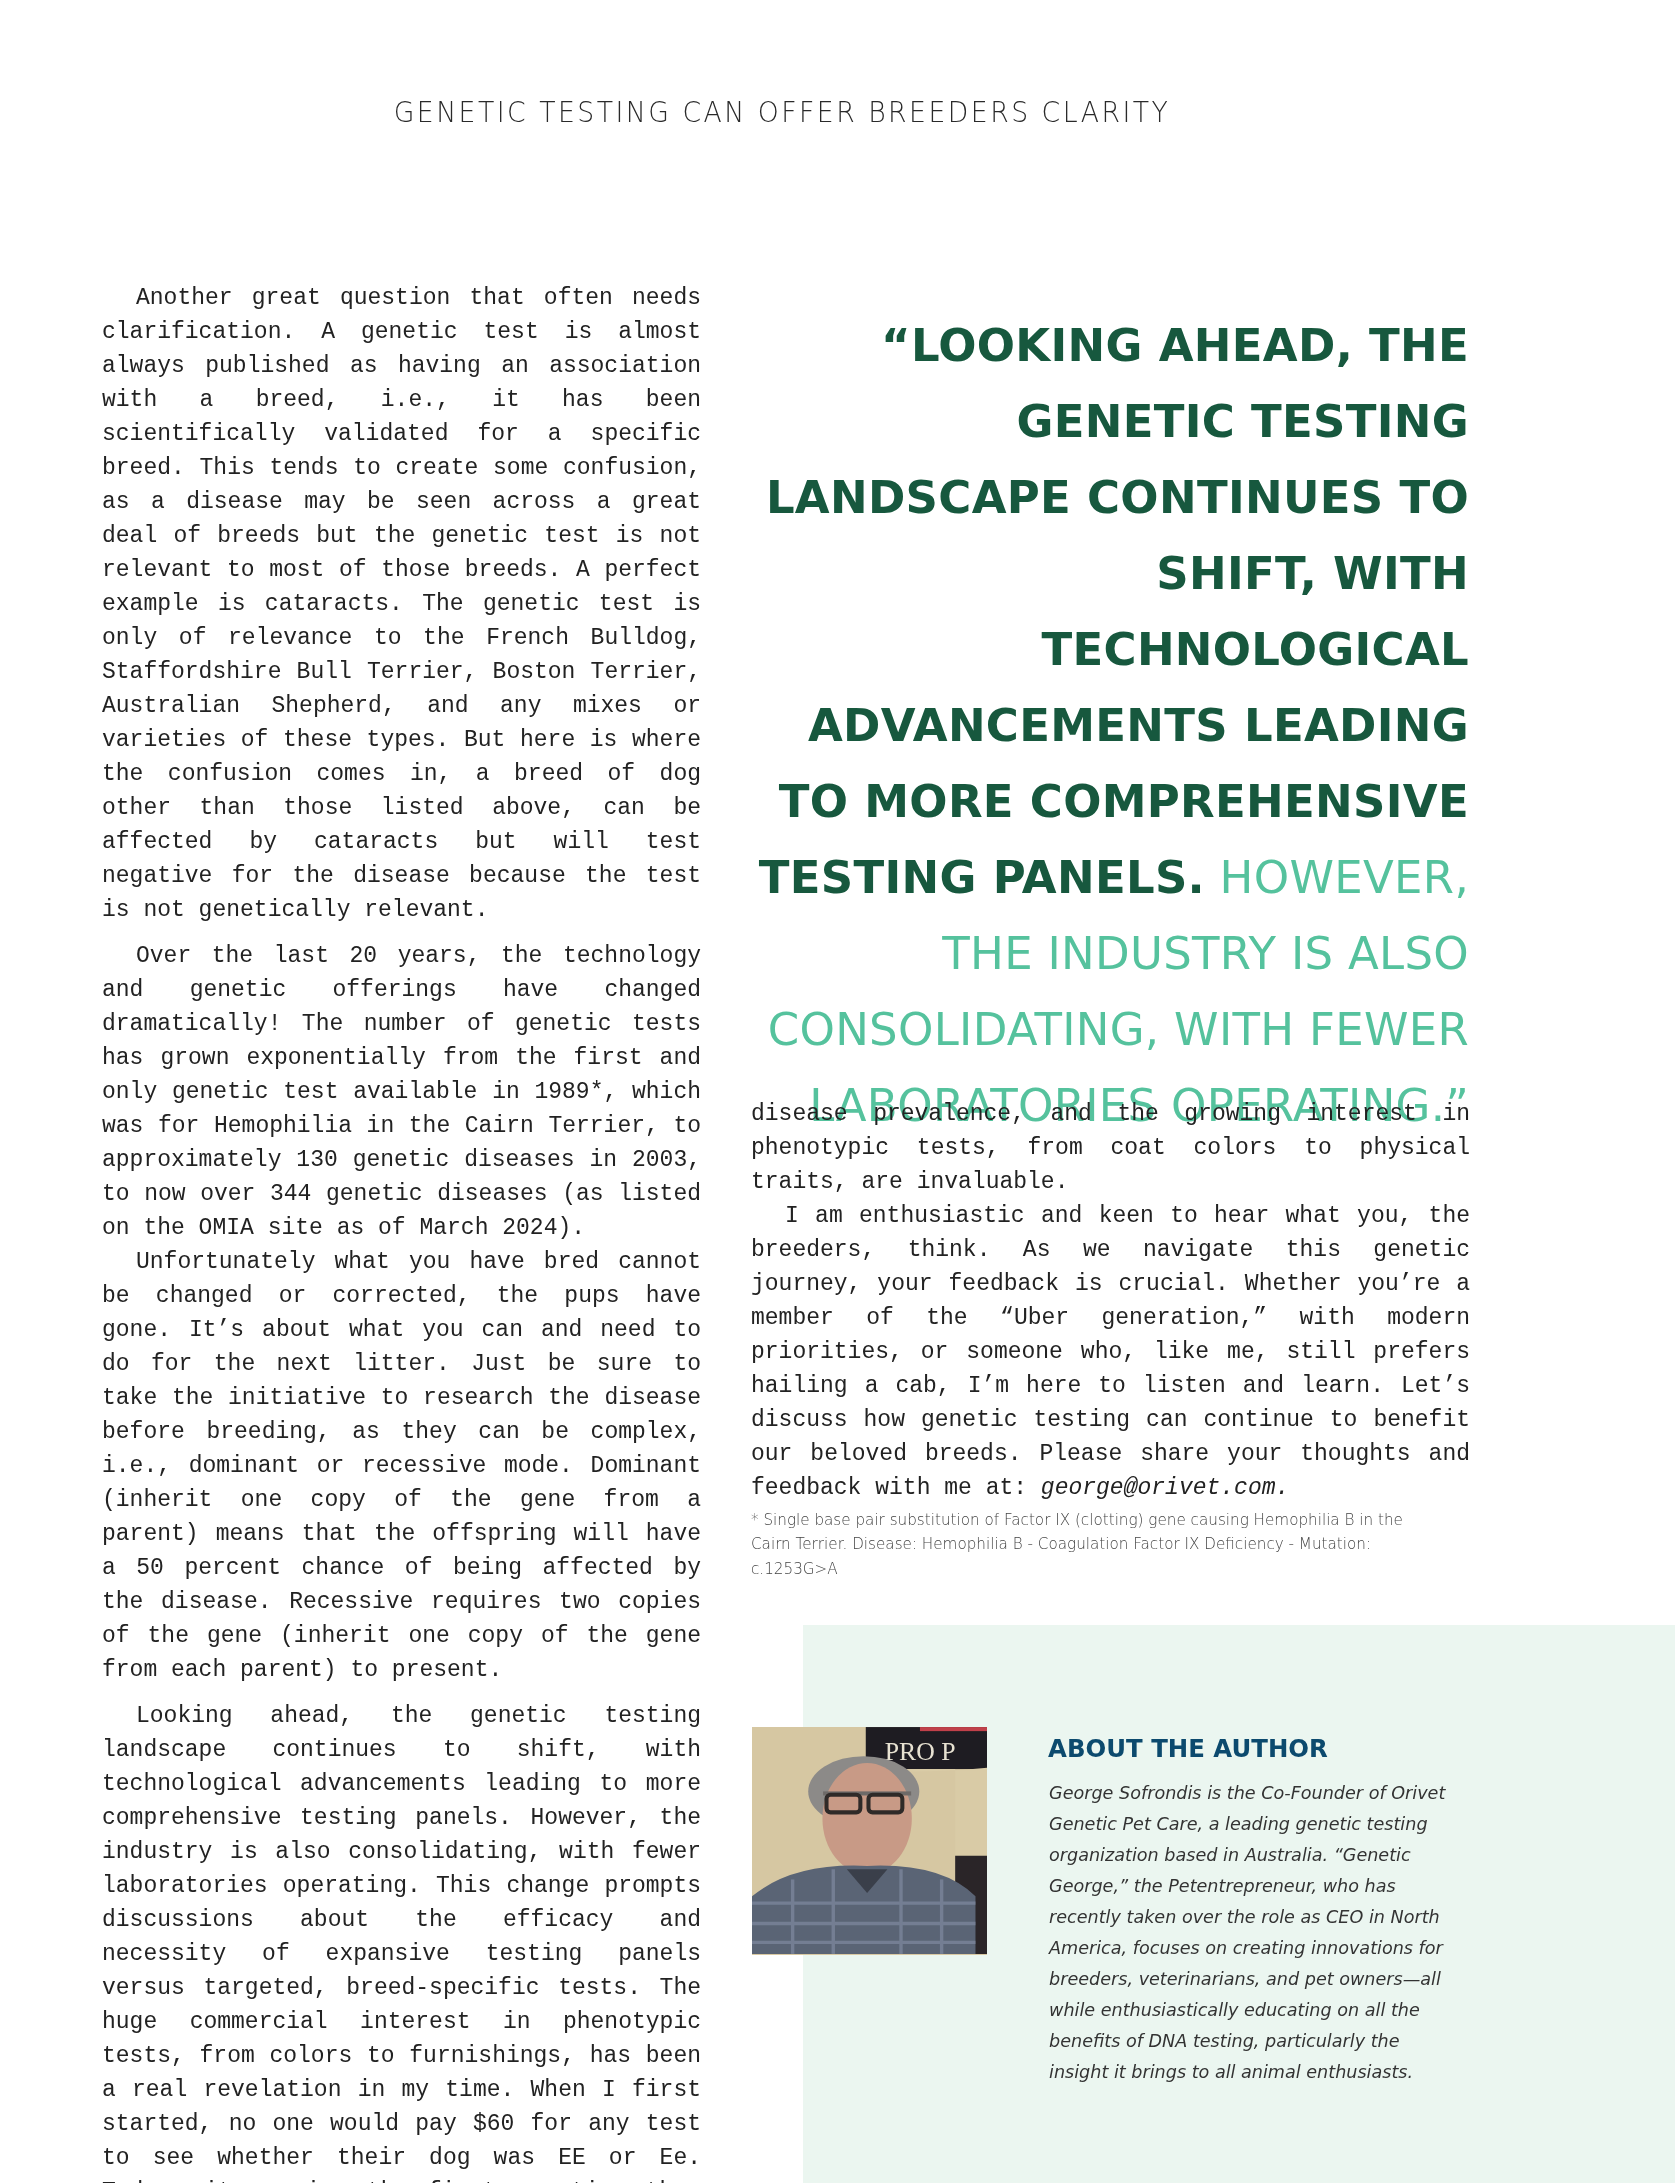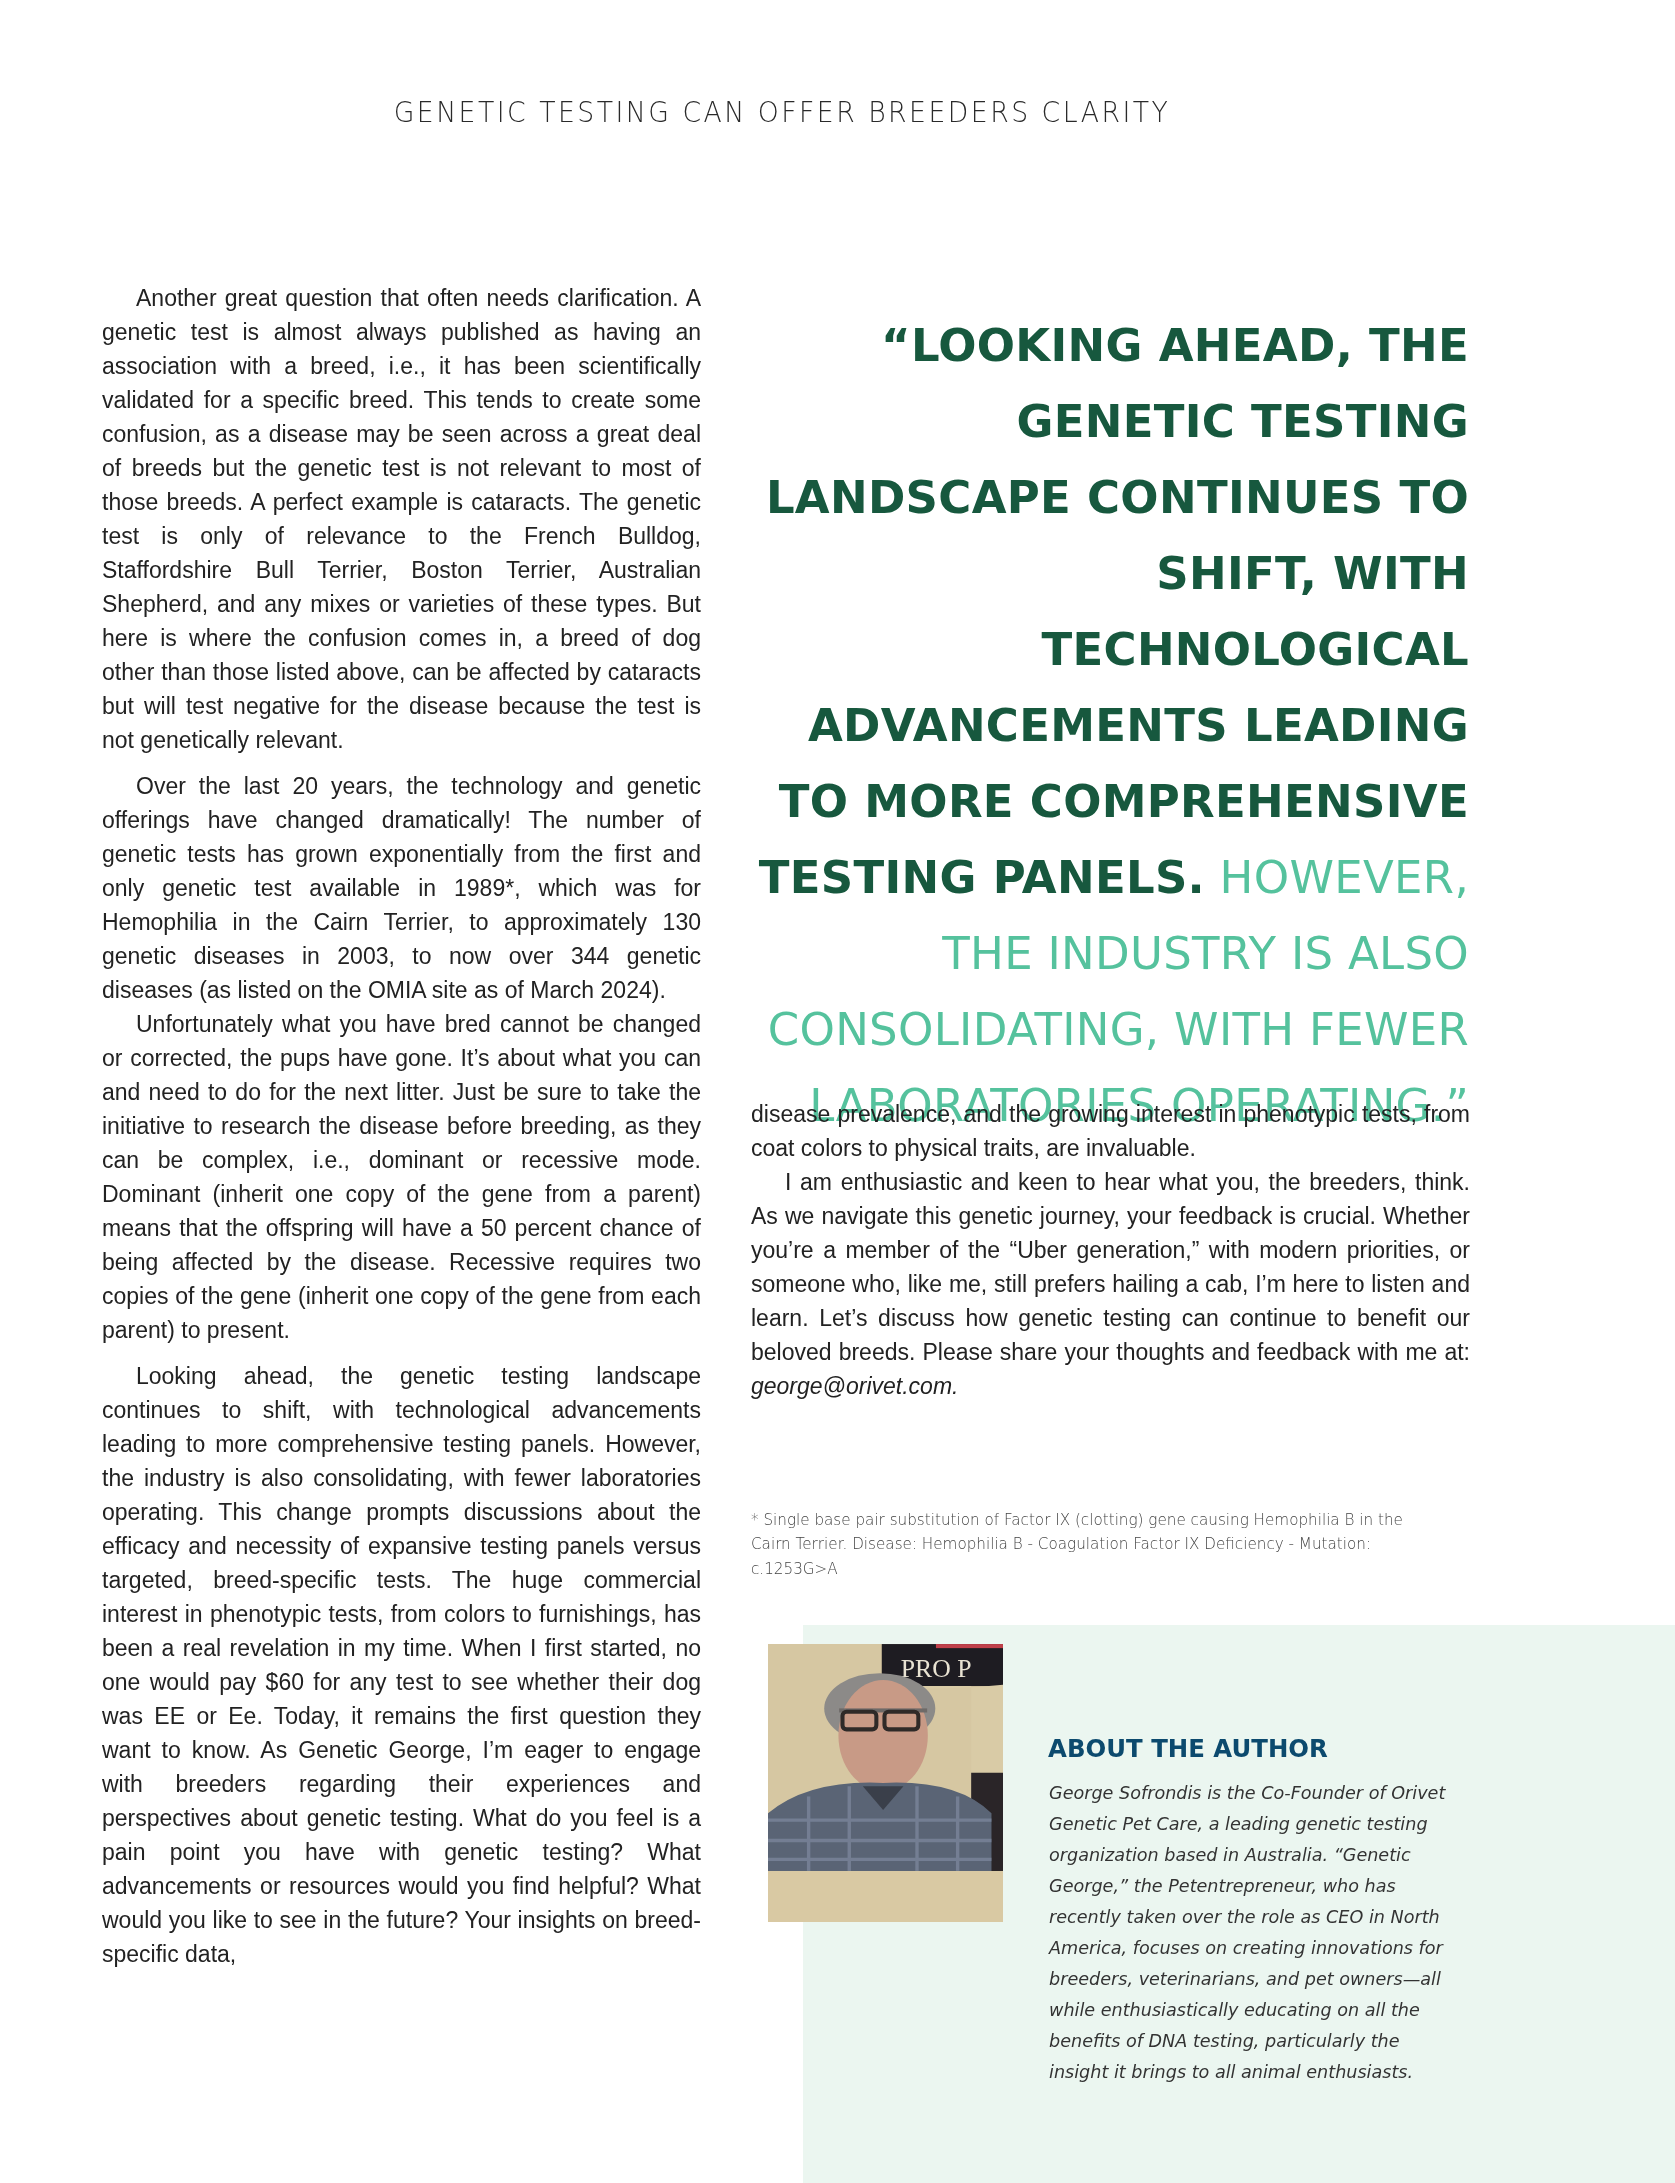--- a/index.html
+++ b/index.html
@@ -11,42 +11,41 @@
     letter-spacing:2.7px; color:#2a2a2a; transform:scaleX(0.92);
   }
   .col-left { position:absolute; left:102px; top:281px; width:599px; }
   .col-right { position:absolute; left:751px; top:1097px; width:719px; }
   .sec-head {
     font-family:"DejaVu Sans", sans-serif; font-weight:bold; color:#4dbd97;
     font-size:24px; line-height:33px; letter-spacing:0.3px; margin:0;
     transform-origin:left; 
   }
   .body-p {
-    font-family:Liberation Sans, sans-serif; font-size:23px; line-height:34px;
+    font-family:Liberation Mono, monospace; font-size:23px; line-height:34px;
     color:#222; margin:0; text-align:justify; text-indent:34px;
   }
   .body-p.noindent { text-indent:0; }
   .gap { height:12.2px; }
   .pull-quote {
     position:absolute; left:738px; top:308px; width:731px; text-align:right;
     font-family:"DejaVu Sans", sans-serif; font-weight:bold; font-size:45px;
     line-height:76px; letter-spacing:0.3px;
   }
   .pq-dark { color:#17583e; }
   .pq-light { color:#55c29d; font-weight:normal; }
   .footnote {
     position:absolute; left:751px; top:1508px; width:677px;
     font-family:"DejaVu Sans", sans-serif; font-weight:300; font-size:15.2px;
     line-height:24.4px; color:#444;
   }
   .author-panel { position:absolute; left:803px; top:1625px; width:873px; height:559px; background:#ebf6f0; }
   .author-photo {
-    position:absolute; left:752px; top:1644px; width:235px; height:278px; overflow:hidden;
+    position:absolute; left:752px; top:1727px; width:235px; height:228px; overflow:hidden;
     background:#d9c9a3;
-    margin-left:16px;
   }
   .author-text { position:absolute; left:1037px; top:1720px; width:433px; }
   .author-head {
     font-family:"DejaVu Sans", sans-serif; font-weight:bold; color:#0c4a6e; font-size:24.4px;
     line-height:35px; margin:11px;
   }
   .author-bio {
     font-family:"DejaVu Sans", sans-serif; font-style:italic; font-weight:300;
     font-size:17.6px; line-height:31px; color:#333; margin:12px;
   }

